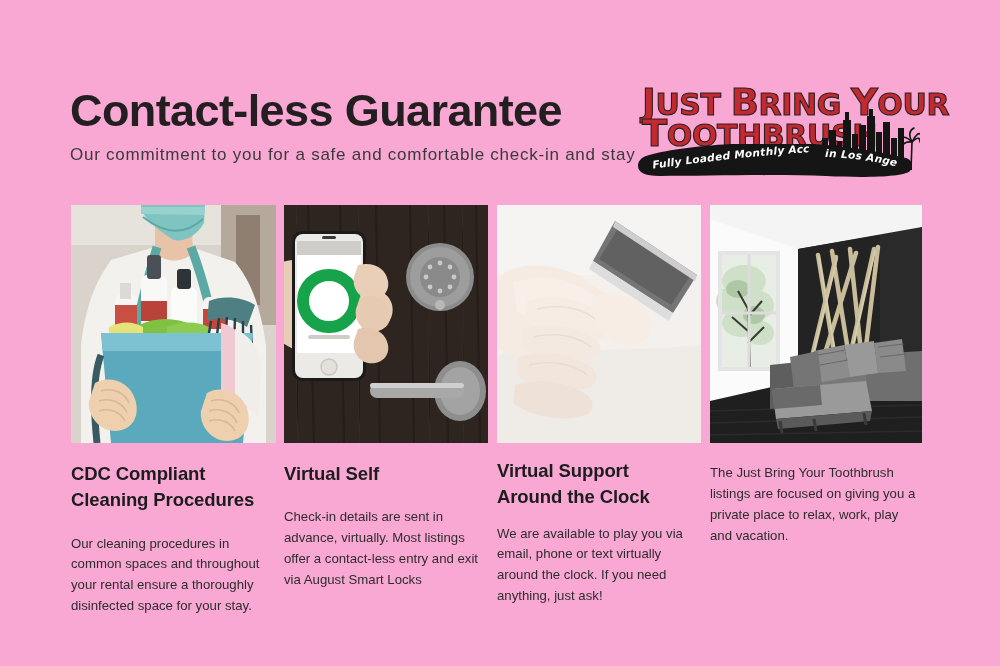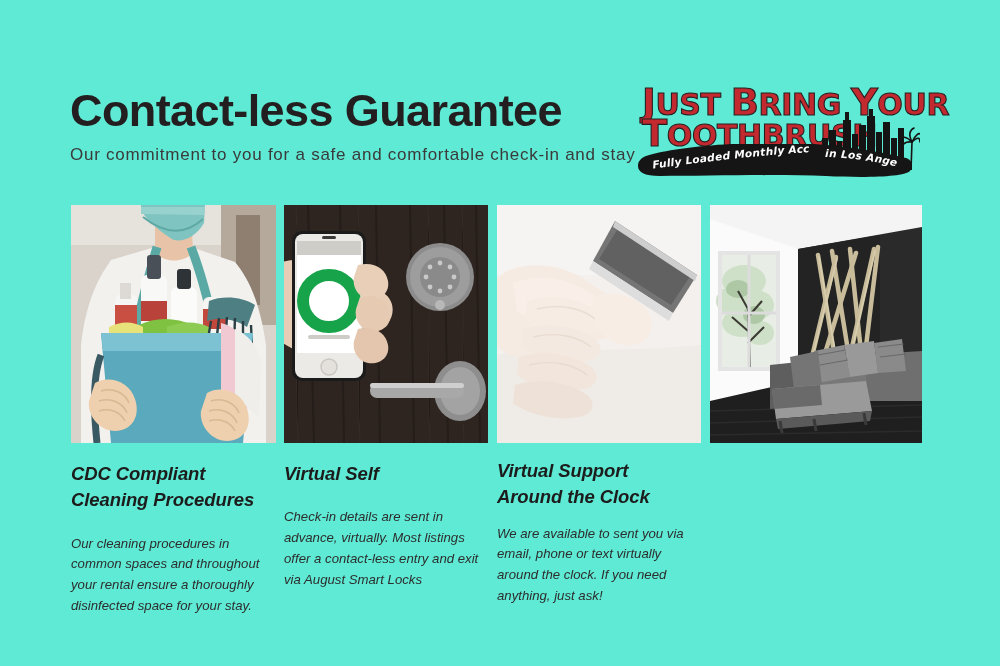--- a/index.html
+++ b/index.html
@@ -3,21 +3,21 @@
 <meta charset="utf-8">
 <style>
   html, body { margin:0; padding:0; }
   body {
     width:1000px; height:666px;
     background:#ebebeb;
     font-family:"Liberation Sans", sans-serif;
     overflow:hidden;
     position:relative;
   }
-  .page { position:absolute; inset:0; background:#5eead4; }
+  .page { position:absolute; inset:0; background:#f9a8d4; }
 
   
   .header { position:absolute; left:0; top:0; width:1000px; height:195px; }
   .title {
     position:absolute; left:70px; top:88px;
     font-size:45px; font-weight:bold; color:#231f20;
     letter-spacing:-0.6px; line-height:1;
     white-space:nowrap;
   }
   .subtitle {
@@ -37,21 +37,21 @@
     white-space:nowrap;
   }
   .logo-l1 { top:6px; font-size:30px; }
   .logo-l2 { top:37px; font-size:30px; }
   .logo-l1 .cap, .logo-l2 .cap { font-size:37px; }
 
   .skyline { position:absolute; right:8px; top:30px; width:108px; height:62px; }
   .banner { position:absolute; left:0; top:66px; width:278px; height:34px; }
 
   
-  .cols { position:absolute; left:0; top:0; width:1000px; height:594px;font-style:italic; }
+  .cols { position:absolute; left:0; top:0; width:1000px; height:594px; }
   .col { position:absolute; top:205px; }
   .col-0 { left:71px;  width:205px; }
   .col-1 { left:284px; width:204px; }
   .col-2 { left:497px; width:204px; }
   .col-3 { left:710px; width:212px; }
 
   .photo {
     position:relative; width:100%; height:238px;
     overflow:hidden; background:#cfcfcf;
   }
@@ -296,21 +296,21 @@
             <path d="M36 132 C60 126 82 132 94 142"></path>
             <path d="M32 160 C56 154 78 160 90 170"></path>
           </g>
           <rect x="0" y="0" width="204" height="238" fill="#ffffff" opacity="0.3"></rect>
         </svg>
       </div>
       <div class="col-head">
         <div>Virtual Support</div>
         <div>Around the Clock</div>
       </div>
-      <div class="col-body">We are available to sent you via email, phone or text virtually around the clock. If you need anything, just ask!</div>
+      <div class="col-body">We are available to play you via email, phone or text virtually around the clock. If you need anything, just ask!</div>
     </div>
 
     <div class="col col-3">
       <div class="photo">
         <svg viewBox="0 0 212 238" preserveAspectRatio="xMidYMid slice">
           <rect width="212" height="238" fill="#efefef"></rect>
 
           <path d="M0 0 L212 0 L212 40 L0 56 Z" fill="#f4f4f4"></path>
           <path d="M0 14 L88 44 L88 176 L0 196 Z" fill="#fbfbfb"></path>
 
@@ -383,16 +383,17 @@
           <g stroke="#5a5a5a" stroke-width="1" opacity="0.7">
             <path d="M108 150 L136 145"></path>
               <path d="M110 160 L138 155"></path>
             <path d="M168 142 L194 139"></path>
               <path d="M170 152 L196 149"></path>
           </g>
         </svg>
       </div>
       <div class="col-head">
       </div>
+      <div class="col-body">The Just Bring Your Toothbrush listings are focused on giving you a private place to relax, work, play and vacation.</div>
     </div>
 
   </div>
 </div>
 
 </body></html>

